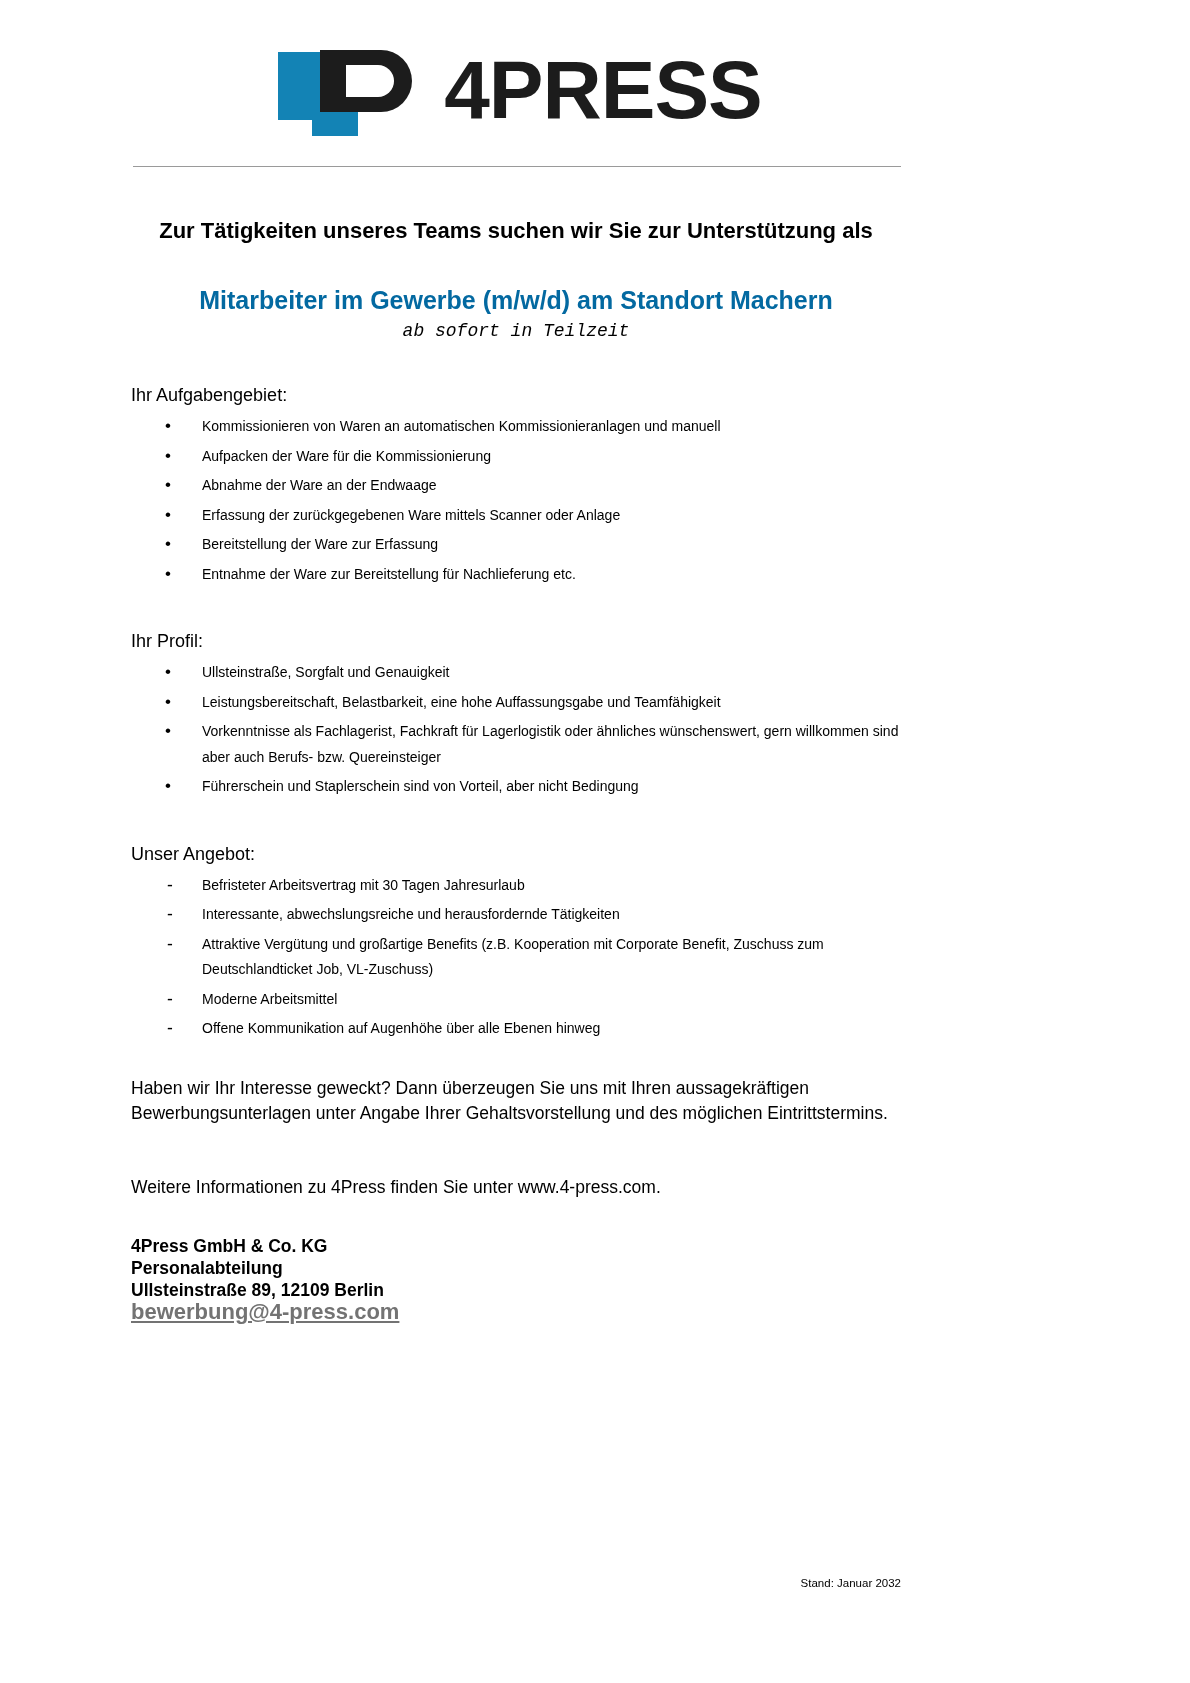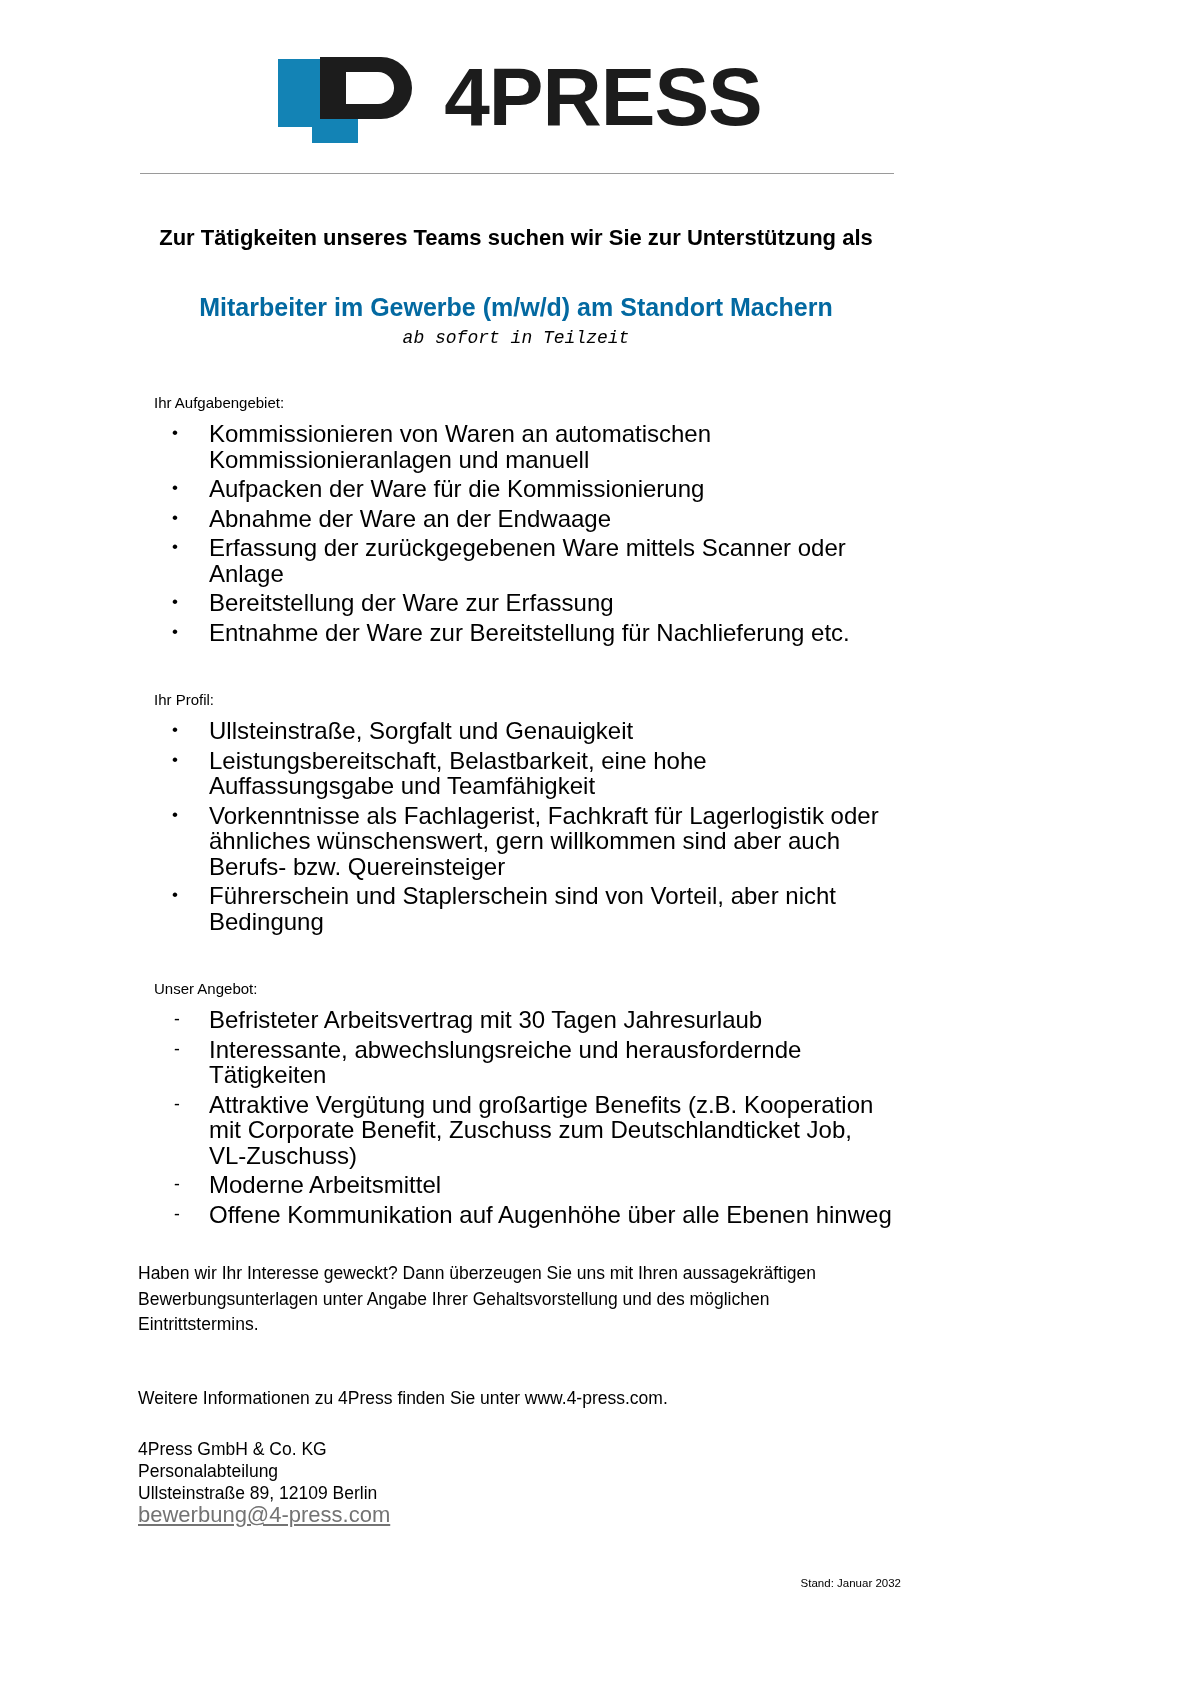--- a/index.html
+++ b/index.html
@@ -13,21 +13,21 @@
     font-family: "Liberation Sans", sans-serif;
     color: #000000;
     position: relative;
     overflow: hidden;
   }
   .page {
     width: 1034px;
     height: 1683px;
     position: relative;
     box-sizing: border-box;
-    padding: 7px;
+    padding: 0;
   }
 
   
   .logo-area {
     padding-top: 44px;
     display: flex;
     justify-content: center;
     align-items: flex-start;
   }
   .logo {
@@ -133,33 +133,33 @@
   }
   .subtitle {
     text-align: center;
     font-size: 18px;
     font-style: italic;
     margin: 6px 0 0 0;
     font-family: Liberation Mono, monospace;
   }
 
   .section-head {
-    font-size: 15px;
-    margin: 42px 0 0 16px;
+    font-size: 18px;
+    margin: 42px 0 0 0;
     line-height: 25px;
   }
 
   ul.blist, ul.dlist {
     list-style: none;
     margin: 6px 0 0 0;
     padding: 0;
   }
   ul.blist li, ul.dlist li {
     position: relative;
-    font-size: 24px;
+    font-size: 14px;
     line-height: 25.5px;
     padding-left: 71px;
     margin-top: 4px;
     margin-bottom: 1px;
   }
   ul.blist li::before {
     content: "\2022";
     position: absolute;
     left: 34px;
     top: -1px;
@@ -178,21 +178,22 @@
 
   p.para {
     font-size: 17.5px;
     line-height: 25.5px;
     margin: 34px 0 0 0;
   }
   p.para.spaced { margin-top: 48px; }
   p.contact {
     font-size: 17.5px;
     line-height: 22px;
-    margin: 27px 0 0 0;
+    margin: 35px 0 0 0;
+    font-weight: bold;
   }
   a.maillink {
     color: #737373;
     text-decoration: underline;
     font-size: 22px;
   }
 
   .footer {
     position: absolute;
     right: 133px;

